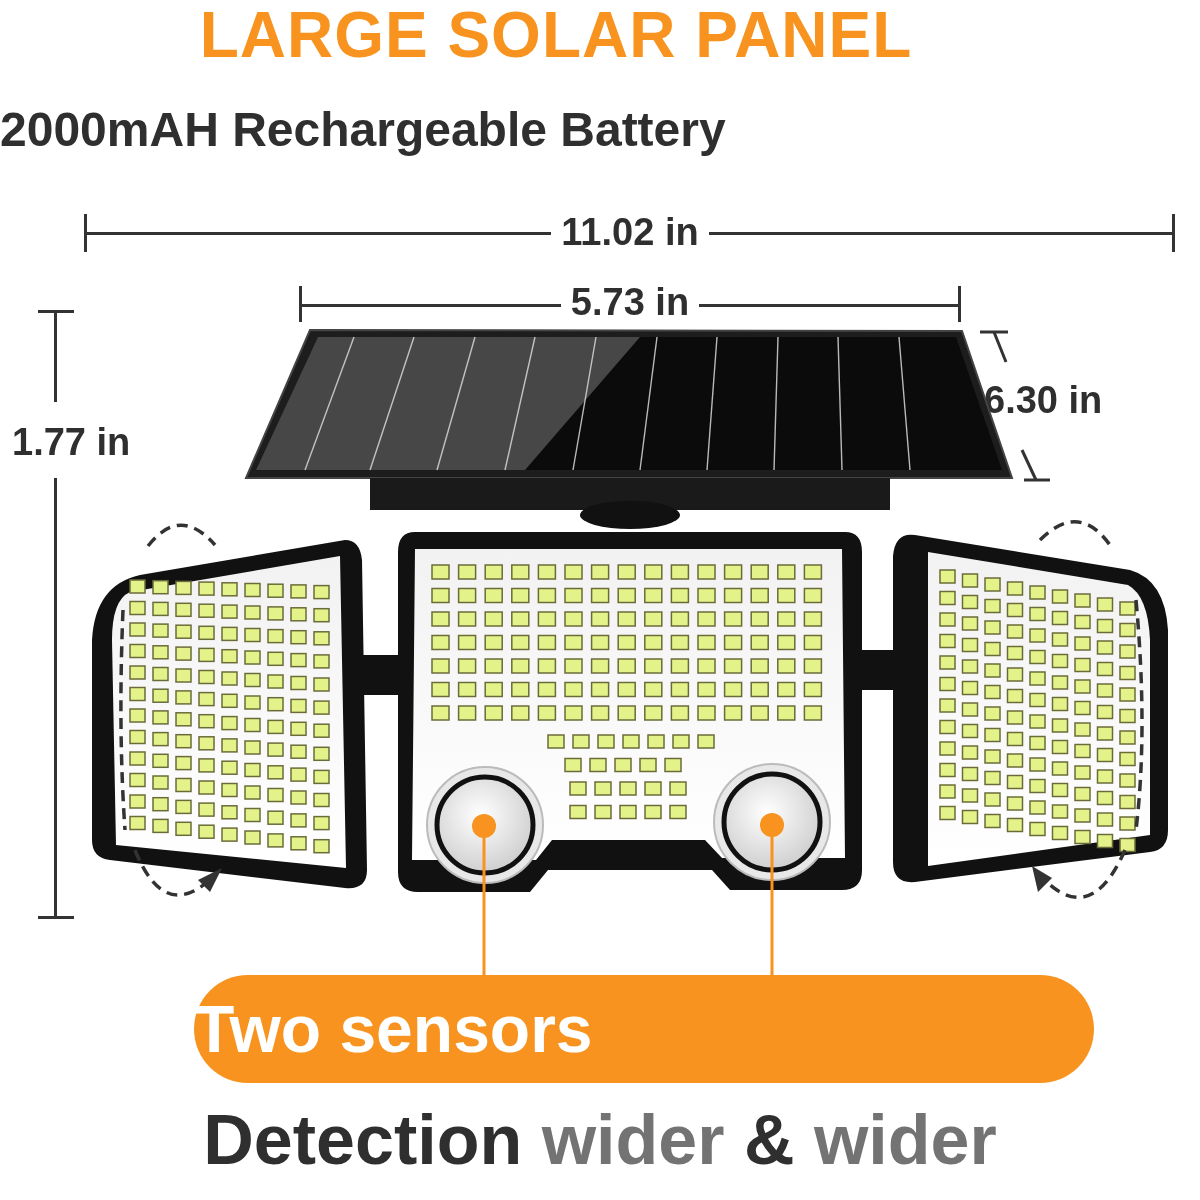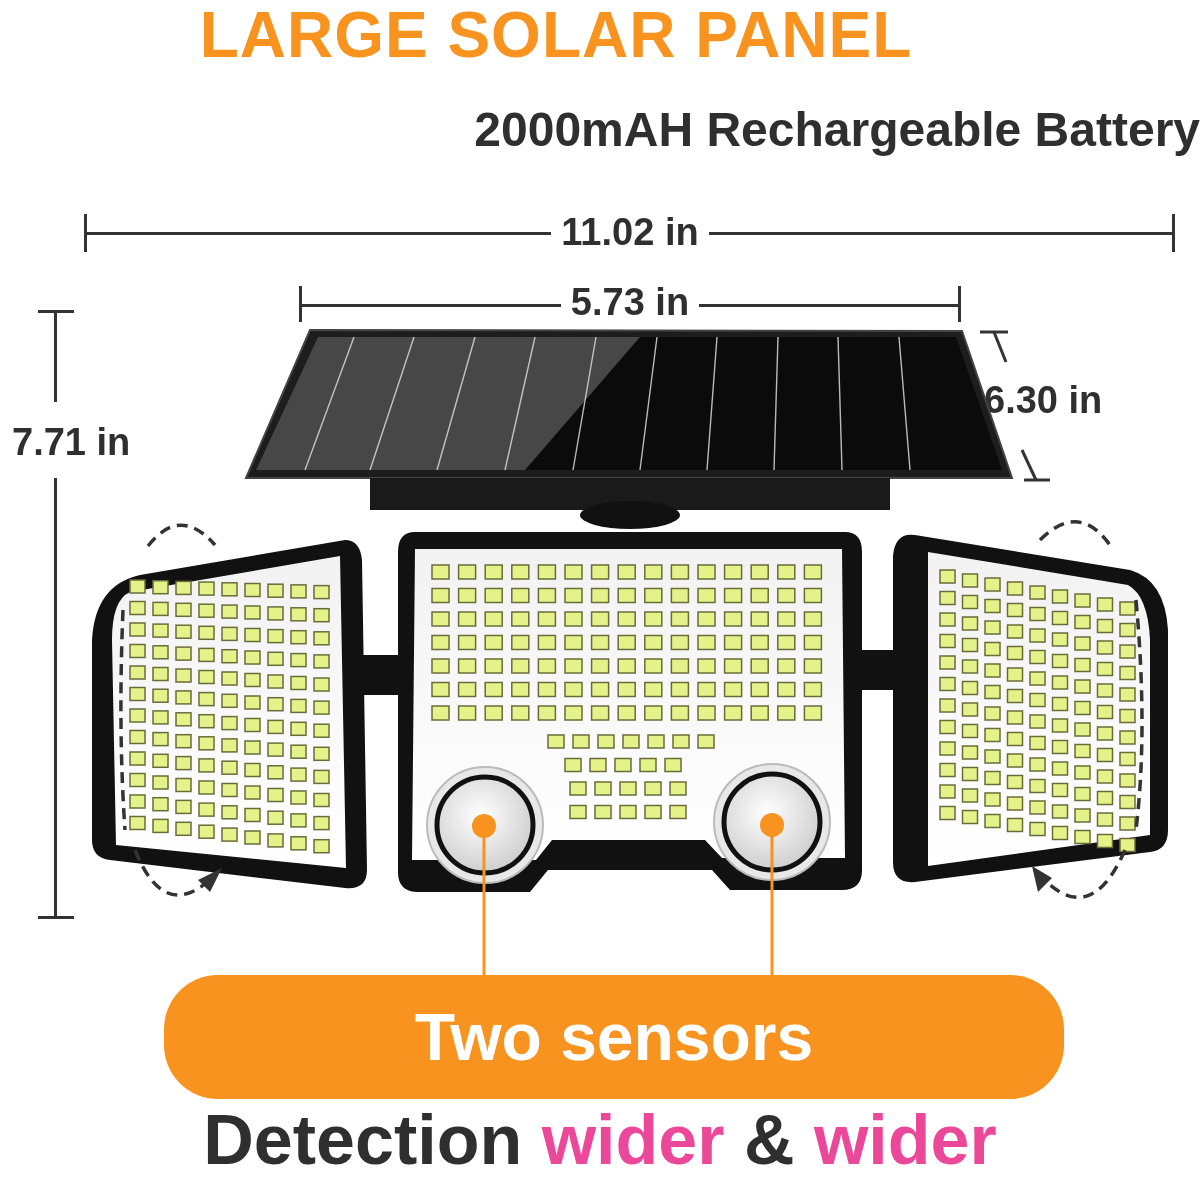--- a/index.html
+++ b/index.html
@@ -1,26 +1,26 @@
 <!DOCTYPE html>
 <html><head>
 <meta charset="utf-8">
 <style>
   html,body{margin:0;padding:0;background:#fff;}
   body{width:1200px;height:1200px;position:relative;overflow:hidden;font-family:"Liberation Sans","DejaVu Sans",sans-serif;}
   .abs{position:absolute;}
   .title{left:0;width:1112px;top:0;text-align:center;font-weight:bold;font-size:64px;color:#f7931e;letter-spacing:1px;line-height:70px;}
-  .subtitle{left:0;width:1200px;top:100px;text-align:right;font-weight:bold;font-size:48px;color:#2f2f2f;line-height:60px;}
+  .subtitle{left:0;width:1200px;top:100px;text-align:left;font-weight:bold;font-size:48px;color:#2f2f2f;line-height:60px;}
   .dimlabel{font-weight:bold;color:#2f2f2f;font-size:38px;background:#fff;padding:0 10px;line-height:44px;}
   .hline{background:#333;height:3px;}
   .vline{background:#333;width:3px;}
-  .pill{left:164px;top:975px;width:900px;height:124px;border-radius:54px;background:#f7931e;display:flex;align-items:center;justify-content:center;}
+  .pill{left:194px;top:975px;width:900px;height:108px;border-radius:54px;background:#f7931e;display:flex;align-items:center;justify-content:flex-start;}
   .pill span{color:#fff;font-weight:bold;font-size:66px;}
   .bottom{left:0;width:1200px;top:1098px;text-align:center;font-weight:bold;font-size:70px;line-height:84px;color:#2f2f2f;}
-  .bottom .acc{color:#ec4899;}
+  .bottom .acc{color:#737373;}
 </style>
 </head>
 <body>
 
 <div class="abs title">LARGE SOLAR PANEL</div>
 <div class="abs subtitle">2000mAH Rechargeable Battery</div>
 
 <div class="abs vline" style="left:84px;top:214px;height:38px;"></div>
 <div class="abs vline" style="left:1172px;top:214px;height:38px;"></div>
 <div class="abs hline" style="left:84px;top:232px;width:1091px;"></div>
@@ -30,21 +30,21 @@
 
 <div class="abs vline" style="left:299px;top:286px;height:36px;"></div>
 <div class="abs vline" style="left:958px;top:286px;height:36px;"></div>
 <div class="abs hline" style="left:299px;top:304px;width:662px;"></div>
 <div class="abs" style="left:299px;width:662px;top:280px;text-align:center;">
   <span class="dimlabel">5.73 in</span>
 </div>
 
 <div class="abs hline" style="left:38px;top:310px;width:36px;"></div>
 <div class="abs vline" style="left:54px;top:310px;height:92px;"></div>
-<div class="abs dimlabel" style="left:12px;top:420px;padding:0;">7.71 in</div>
+<div class="abs dimlabel" style="left:12px;top:420px;padding:0;">1.77 in</div>
 <div class="abs vline" style="left:54px;top:478px;height:440px;"></div>
 <div class="abs hline" style="left:38px;top:916px;width:36px;"></div>
 
 <svg class="abs" style="left:970px;top:320px;" width="90" height="170">
   <line x1="10" y1="12" x2="38" y2="12" stroke="#333" stroke-width="3"></line>
   <line x1="24" y1="12" x2="36" y2="42" stroke="#333" stroke-width="3"></line>
   <line x1="52" y1="130" x2="66" y2="160" stroke="#333" stroke-width="3"></line>
   <line x1="54" y1="160" x2="80" y2="160" stroke="#333" stroke-width="3"></line>
 </svg>
 <div class="abs dimlabel" style="left:984px;top:378px;padding:0;">6.30 in</div>

